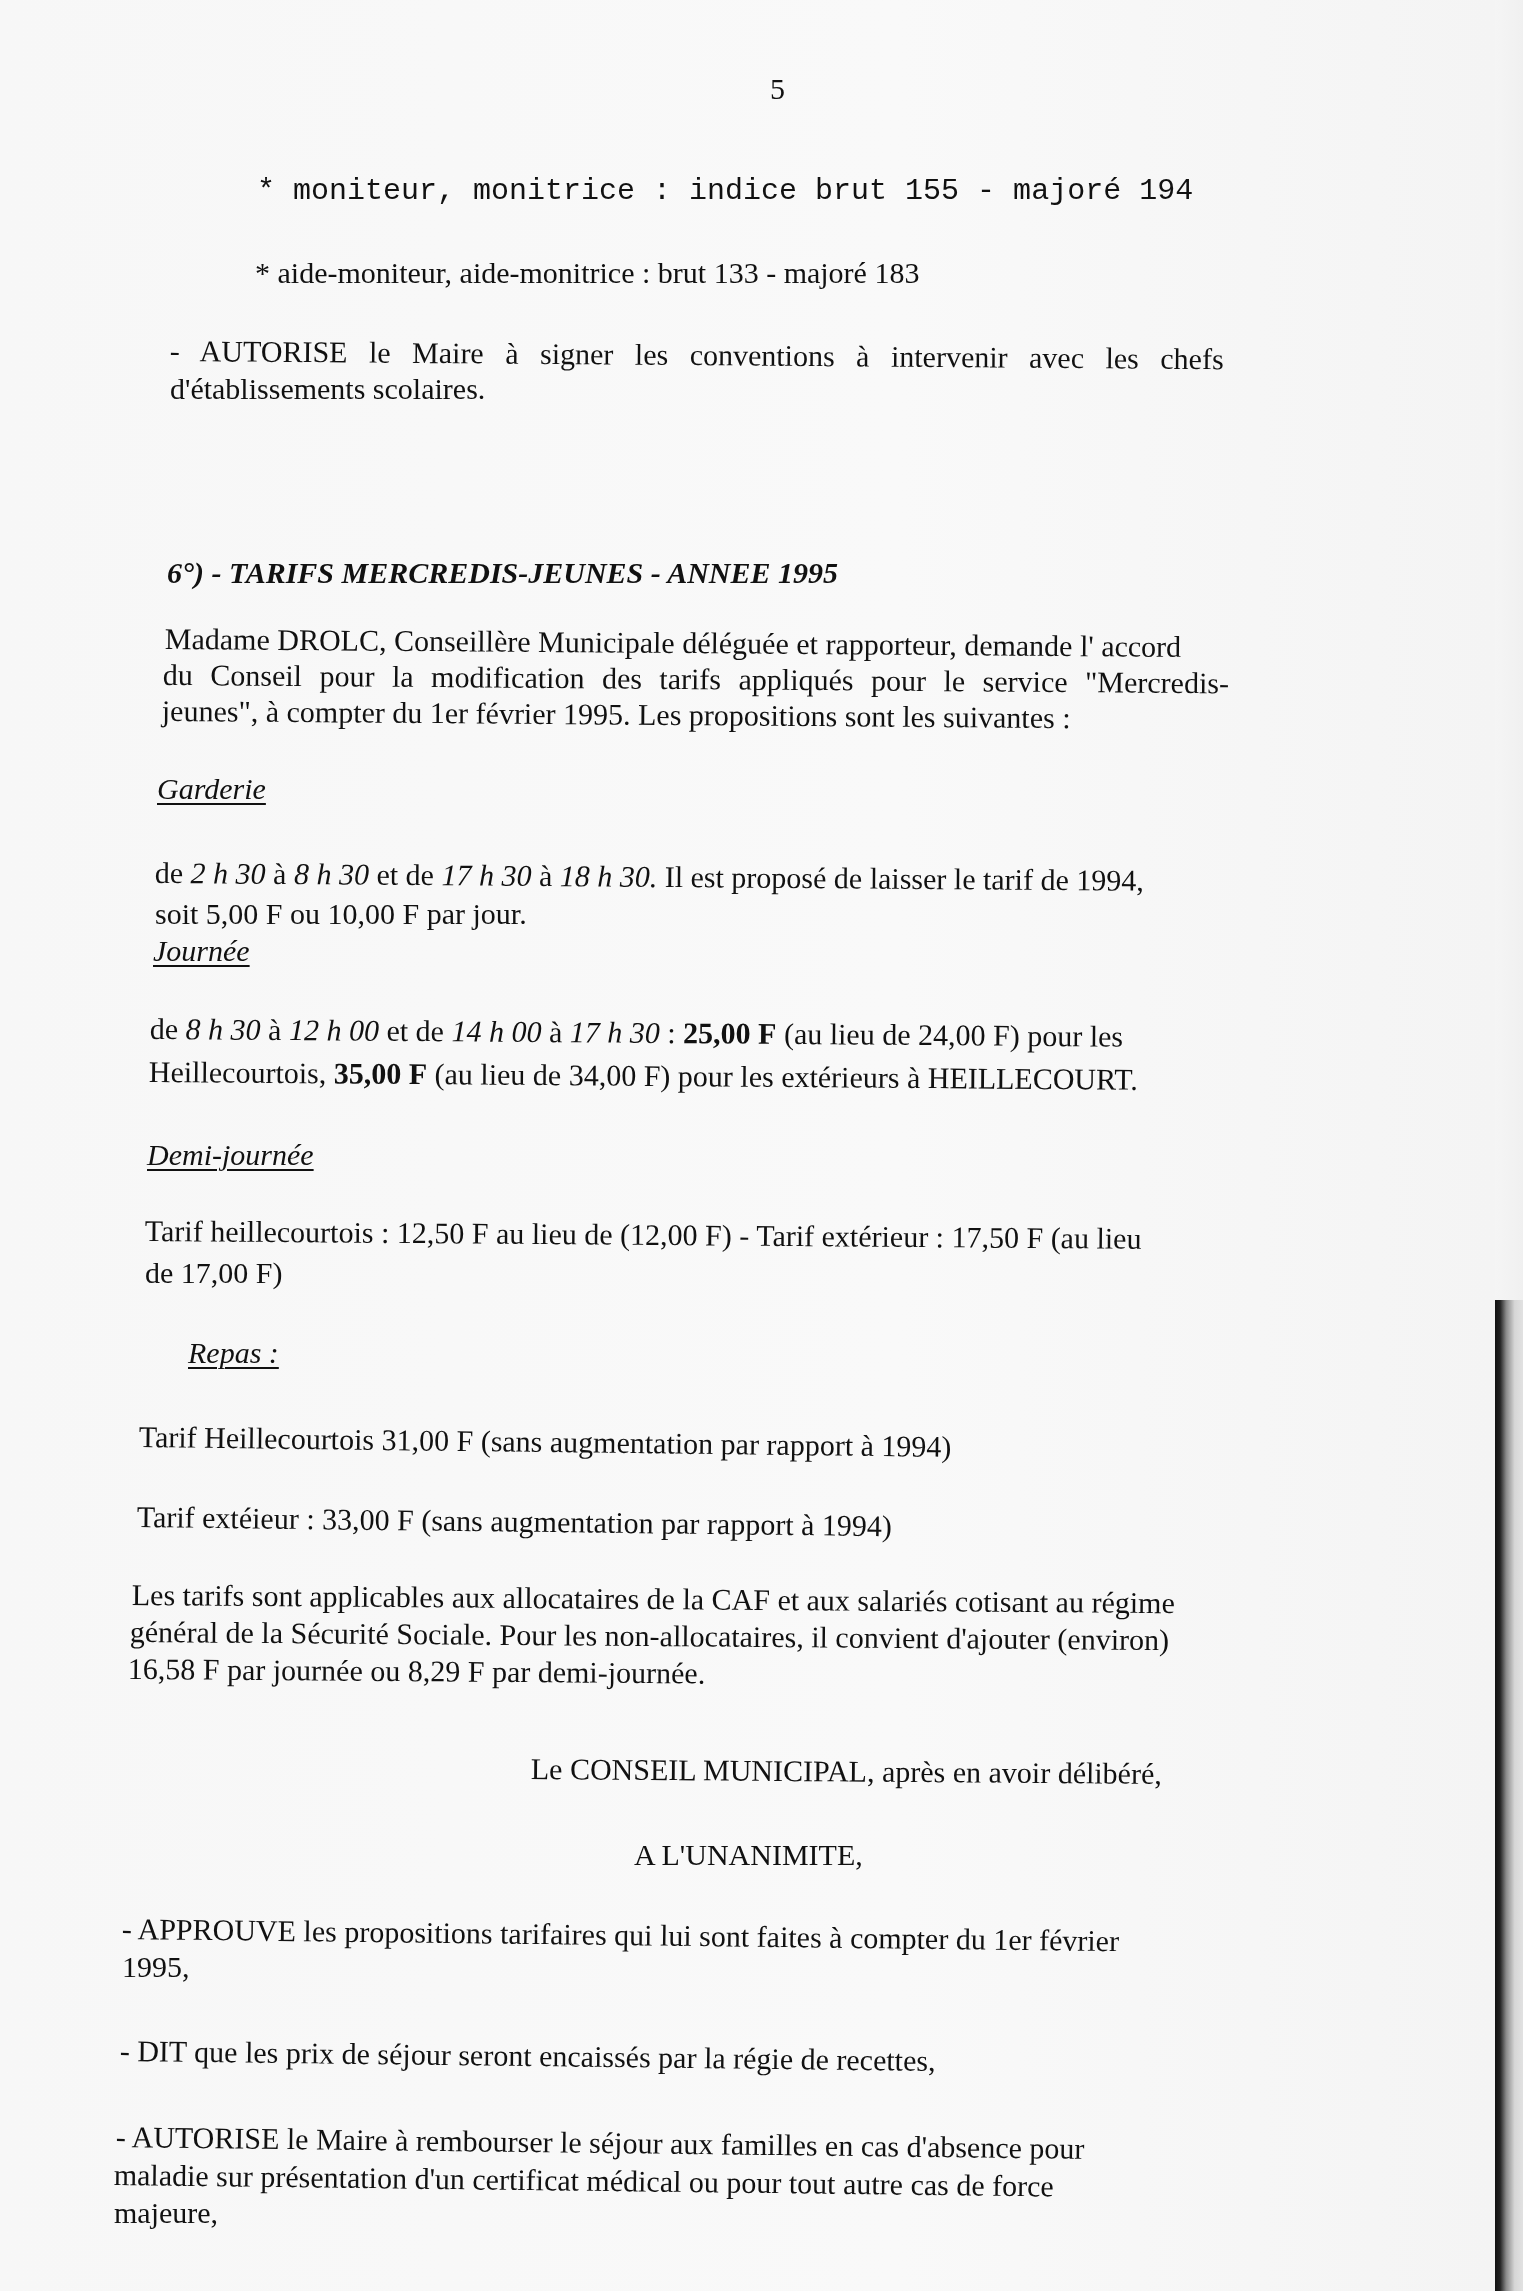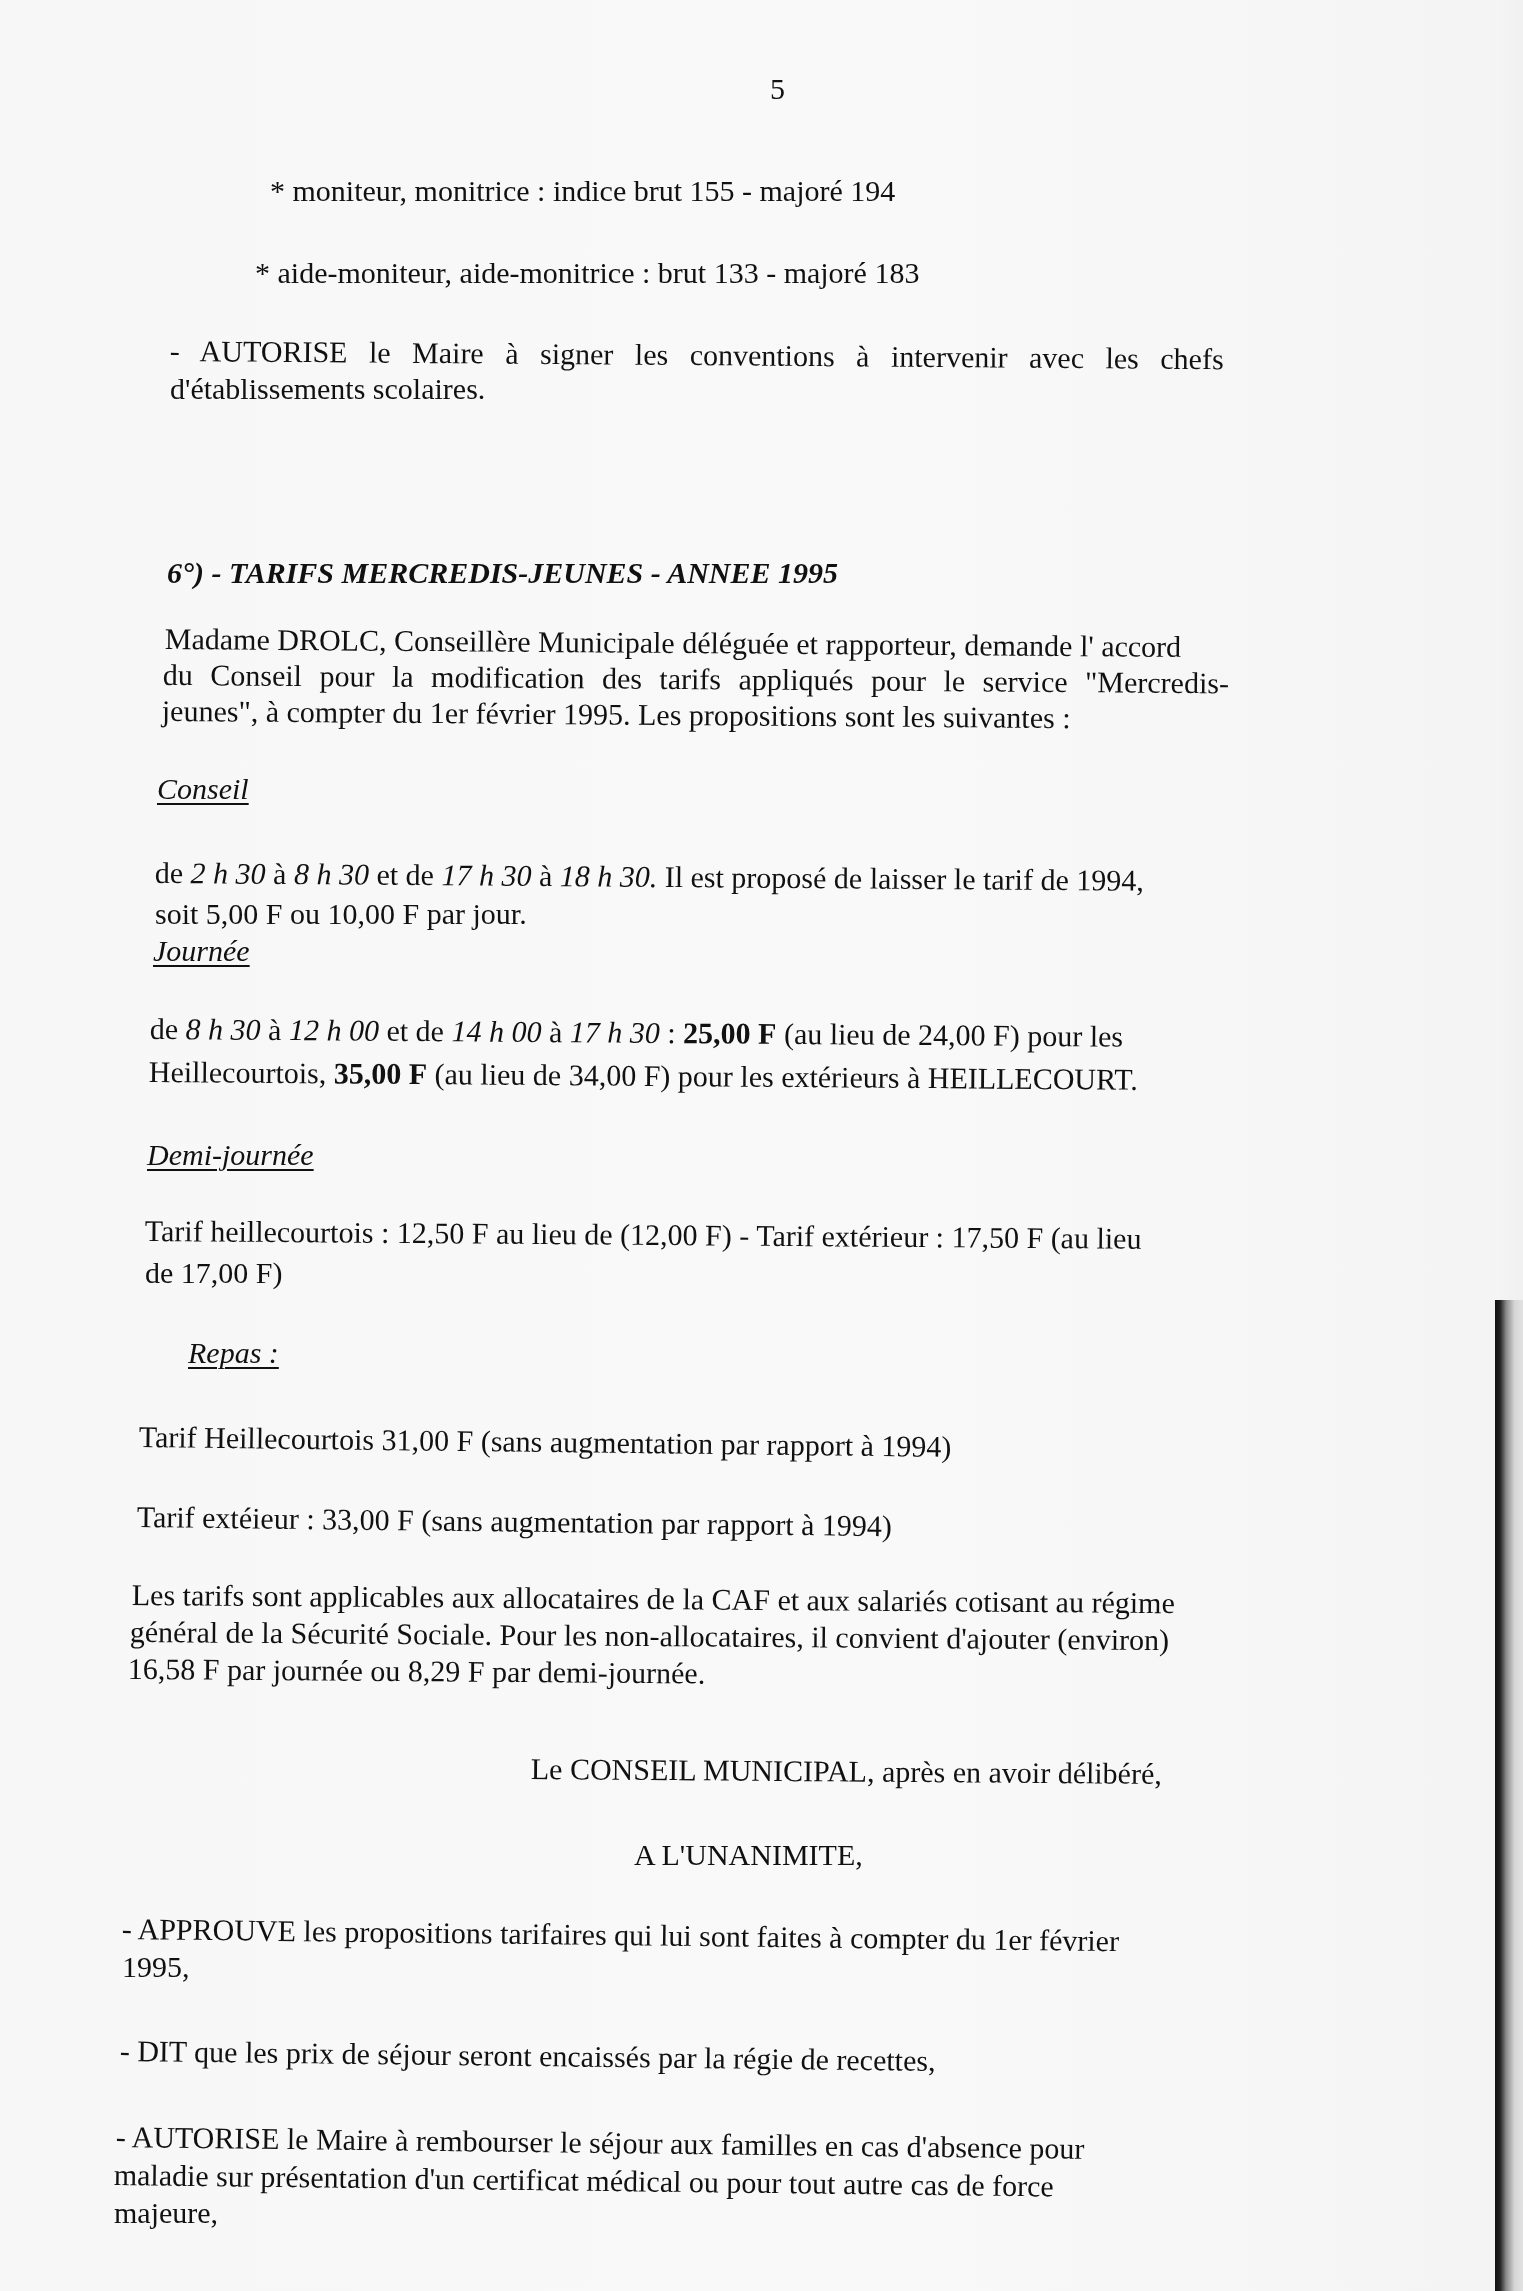--- a/index.html
+++ b/index.html
@@ -31,34 +31,34 @@
   .tilt1 { transform: rotate(0.45deg); transform-origin: left top; }
   .tilt2 { transform: rotate(0.7deg); transform-origin: left top; }
 </style>
 </head>
 <body>
 
 <div class="page">
 
   <div class="text page-number">5</div>
 
-  <div class="text" style="left:270px; top:174px;">* moniteur, monitrice : indice brut 155 - majoré 194</div>
+  <div class="text" style="left:257px; top:174px;font-family:Liberation Mono, monospace;">* moniteur, monitrice : indice brut 155 - majoré 194</div>
   <div class="text" style="left:255px; top:256px;">* aide-moniteur, aide-monitrice : brut 133 - majoré 183</div>
 
   <div class="text tilt1" style="left:170px; top:334px; width:1210px; word-spacing:14px;">- AUTORISE le Maire à signer les conventions à intervenir avec les chefs</div>
   <div class="text" style="left:170px; top:372px;">d'établissements scolaires.</div>
 
 
   <div class="text bi" style="left:167px; top:532px;">6°) - TARIFS MERCREDIS-JEUNES - ANNEE 1995</div>
 
   <div class="text tilt1" style="left:165px; top:622px;">Madame DROLC, Conseillère Municipale déléguée et rapporteur,  demande l' accord</div>
   <div class="text tilt1" style="left:163px; top:658px; word-spacing:10px;">du Conseil pour la modification des tarifs appliqués pour le service "Mercredis-</div>
   <div class="text tilt1" style="left:162px; top:694px;">jeunes", à compter du 1er février 1995. Les propositions sont les suivantes :</div>
 
-  <div class="text i u" style="left:157px; top:772px;">Conseil</div>
+  <div class="text i u" style="left:157px; top:772px;">Garderie</div>
 
   <div class="text tilt1" style="left:155px; top:856px;"><span>de </span><span class="i">2 h 30</span><span> à </span><span class="i">8 h 30</span><span> et de </span><span class="i">17 h 30</span><span> à </span><span class="i">18 h 30.</span><span> Il est proposé de laisser le tarif de 1994,</span></div>
   <div class="text" style="left:155px; top:897px;font-family:Liberation Serif, serif;">soit 5,00 F ou 10,00 F par jour.</div>
   <div class="text i u" style="left:153px; top:934px;">Journée</div>
 
   <div class="text tilt1" style="left:150px; top:1012px;"><span>de </span><span class="i">8 h 30</span><span> à </span><span class="i">12 h 00</span><span> et de </span><span class="i">14 h 00</span><span> à </span><span class="i">17 h 30</span><span> : </span><span class="b">25,00 F</span><span> (au lieu de 24,00 F) pour les</span></div>
   <div class="text tilt1" style="left:149px; top:1055px;"><span>Heillecourtois, </span><span class="b">35,00 F</span><span> (au lieu de 34,00 F) pour les extérieurs à HEILLECOURT.</span></div>
 
   <div class="text i u" style="left:147px; top:1138px;">Demi-journée</div>
 

